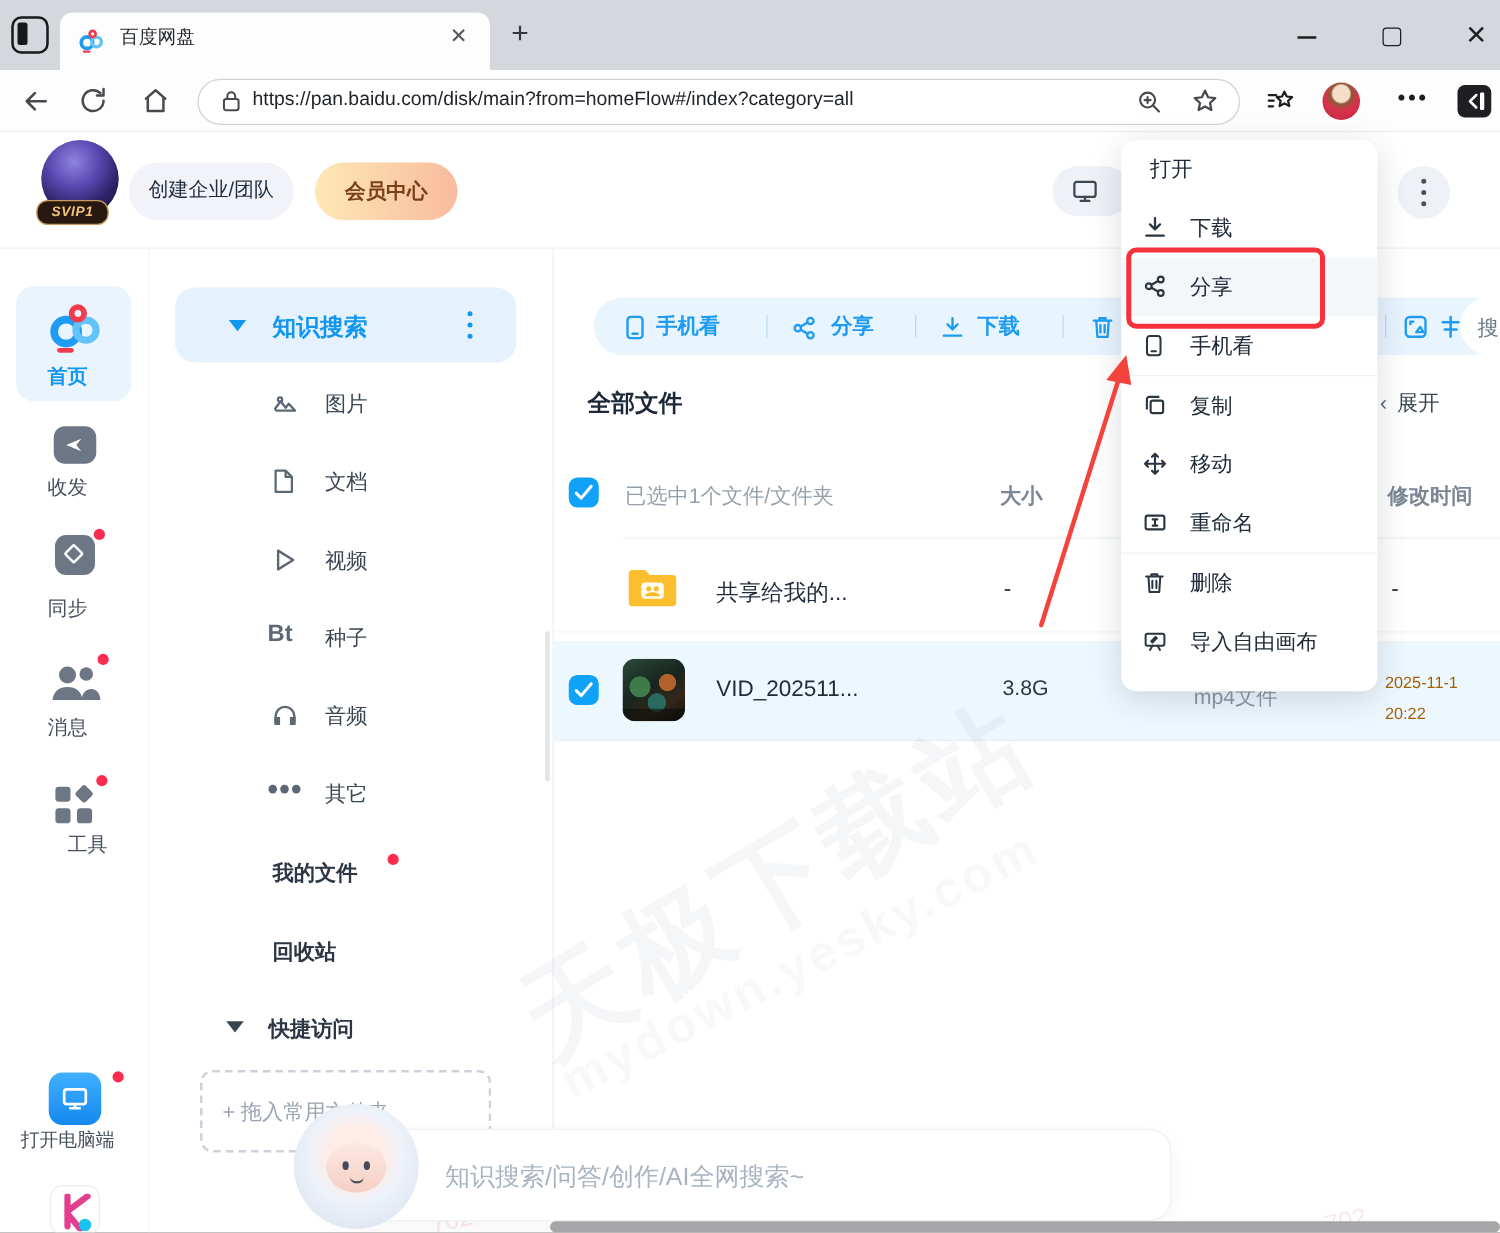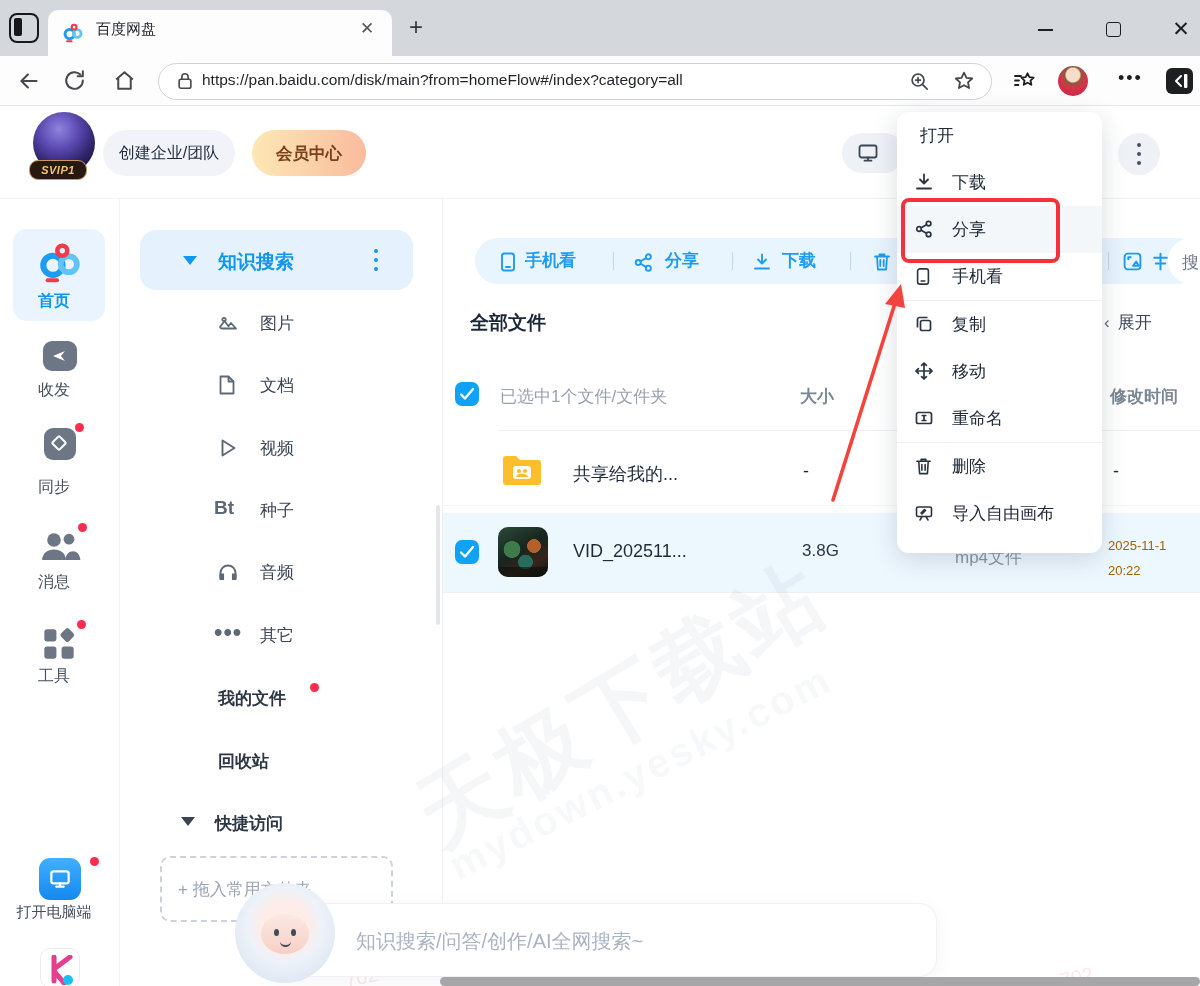--- a/index.html
+++ b/index.html
@@ -241,21 +241,21 @@
 
   <div class="abs" style="left:40px;top:625px;">
     <svg width="38" height="38" viewBox="0 0 22 22" fill="#6d7684">
         <rect x="2.5" y="2.5" width="7" height="7" rx="1.6"></rect>
         <rect x="2.5" y="12.5" width="7" height="7" rx="1.6"></rect>
         <rect x="12.5" y="12.5" width="7" height="7" rx="1.6"></rect>
         <rect x="12.6" y="2.6" width="6.4" height="6.4" rx="1.4" transform="rotate(45 15.8 5.8)"></rect>
       </svg>
   </div>
   <span class="reddot" style="left:77px;top:620px;"></span>
-  <div class="abs rail-label" style="left:0;top:666px;">工具</div>
+  <div class="abs rail-label" style="left:16px;top:666px;">工具</div>
 
   <div class="abs pc-tile">
     <svg style="position:absolute;left:8px;top:8px;" width="26" height="26" viewBox="0 0 24 24" fill="none" stroke="#fff" stroke-width="2" stroke-linecap="round">
         <rect x="4" y="5" width="16" height="11" rx="2"></rect>
         <path d="M12 16v3M8.5 19h7"></path>
       </svg>
   </div>
   <span class="reddot" style="left:90px;top:857px;"></span>
   <div class="abs rail-label" style="left:0;top:903px;font-size:15px;">打开电脑端</div>
   <div class="abs klogo">

